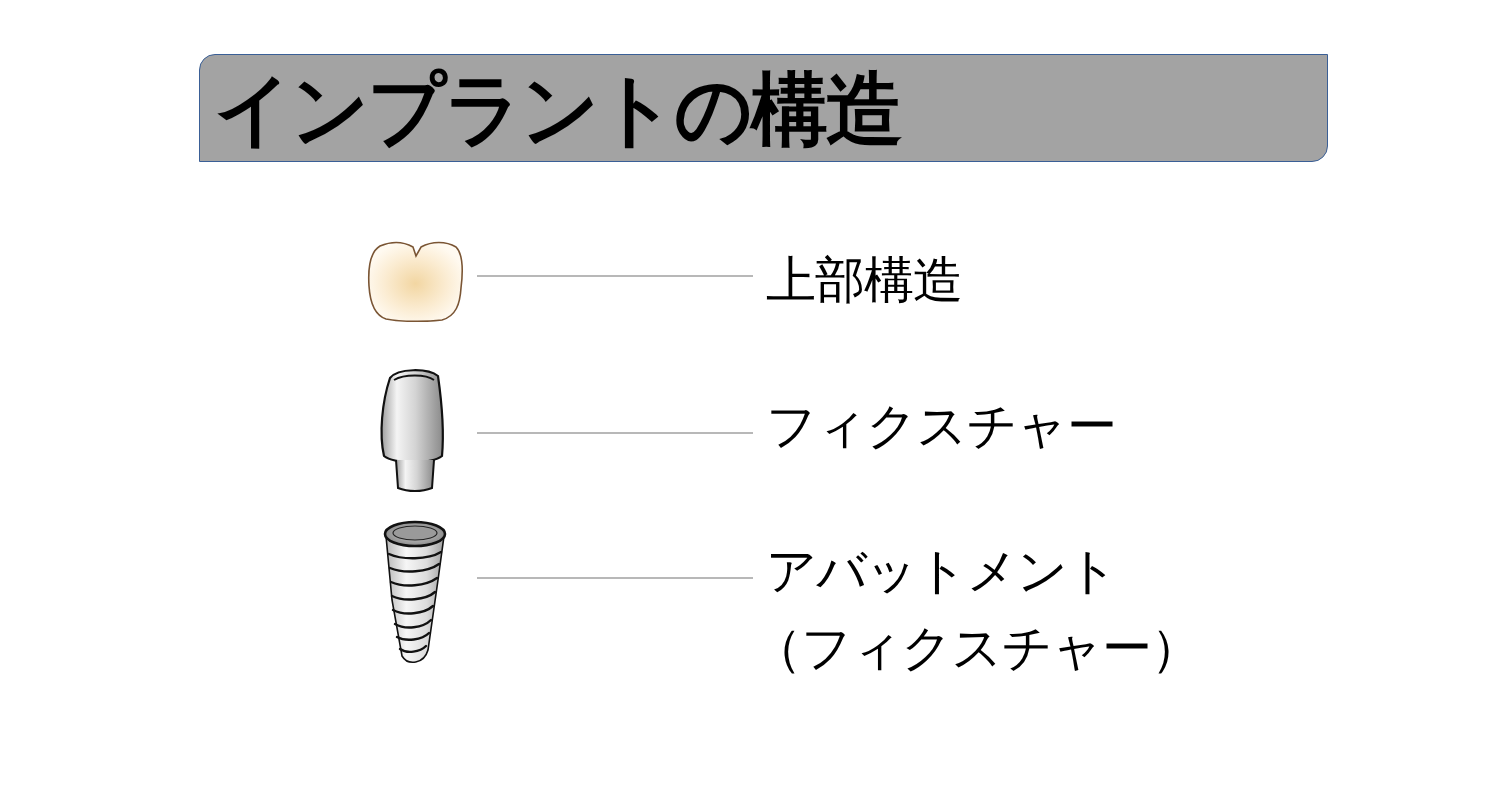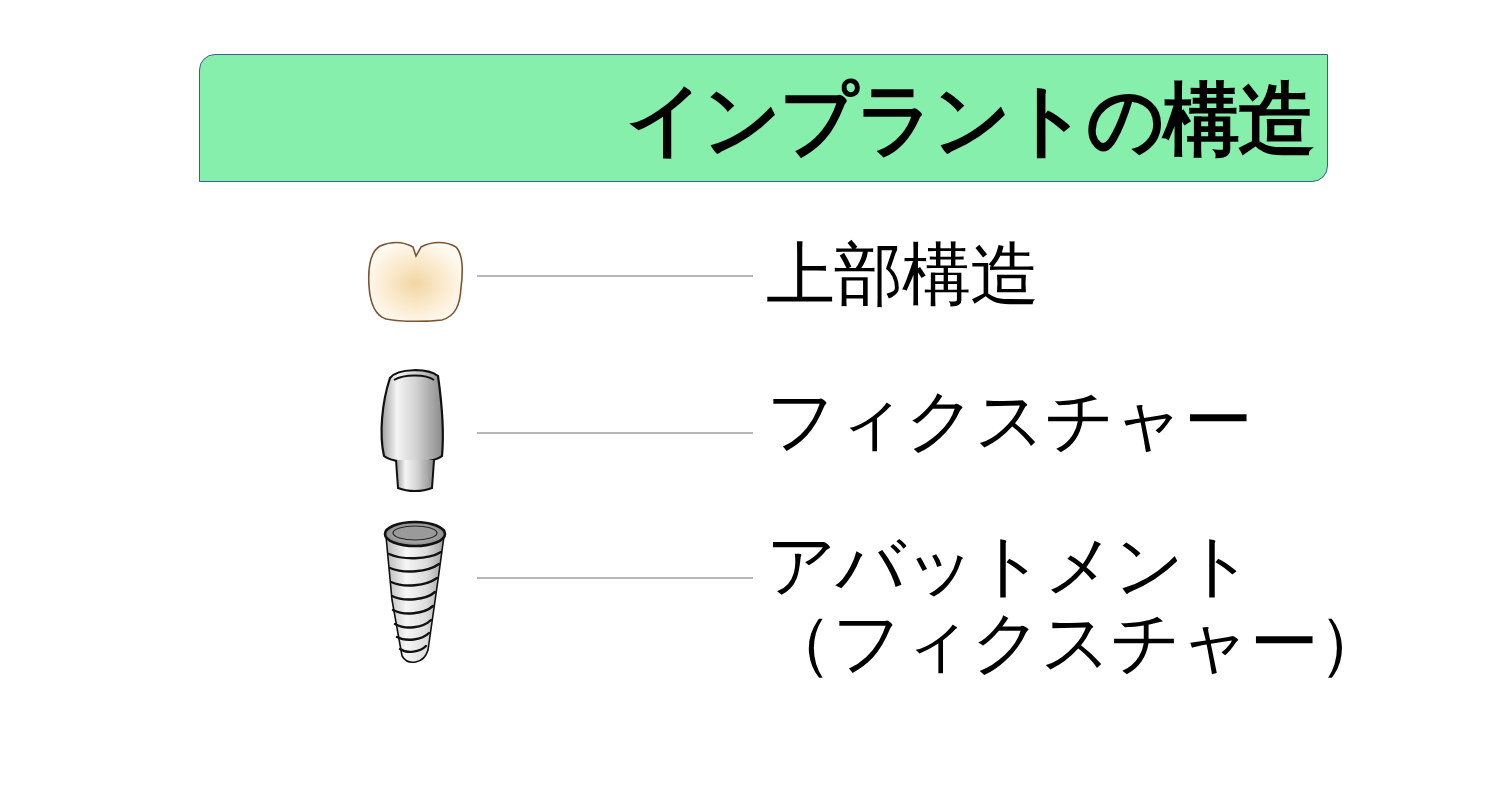--- a/index.html
+++ b/index.html
@@ -13,28 +13,28 @@
       position: relative;
       overflow: hidden;
       font-family: "DejaVu Sans", "Liberation Sans", sans-serif;
       color: #000000;
     }
     .title-box {
       position: absolute;
       left: 199px;
       top: 54px;
       width: 1129px;
-      height: 128px;
-      background: #86efac;
+      height: 108px;
+      background: #a3a3a3;
       border: 1.5px solid #3a5f96;
       border-radius: 16px 0 16px 0;
       box-sizing: border-box;
       display: flex;
       align-items: center;
-      justify-content: flex-end;
+      justify-content: flex-start;
     }
     .title-text {
       font-size: 80px;
       font-weight: bold;
       letter-spacing: -2px;
       line-height: 1;
       transform: scaleX(0.96);
       margin-top: 4px;
     }
     .part-icon {
@@ -43,25 +43,24 @@
     .connector {
       position: absolute;
       left: 477px;
       width: 276px;
       height: 2px;
       background: #b8b8b8;
     }
     .part-label {
       position: absolute;
       left: 766px;
-      font-size: 69px;
+      font-size: 50px;
       line-height: 72px;
       white-space: nowrap;
       letter-spacing: -1px;
-      font-family: Liberation Mono, monospace;
     }
   </style>
 </head>
 <body>
 
 <div class="title-box">
   <span class="title-text">インプラントの構造</span>
 </div>
 
 <div class="part-icon" style="left:366px; top:238px; width:98px; height:84px;">
@@ -127,13 +126,13 @@
       <path d="M15,117 C24,122 40,120 47,113"></path>
       <path d="M18,129 C25,134 38,132 44,126"></path>
     </g>
 
     <ellipse cx="33" cy="14" rx="30" ry="12" fill="url(#fixTop)" stroke="#111" stroke-width="2.6"></ellipse>
     <ellipse cx="33" cy="13" rx="22" ry="7" fill="#9a9a9a" stroke="#222" stroke-width="1.2"></ellipse>
   </svg>
 </div>
 <div class="connector" style="top:577px;"></div>
 <div class="part-label" style="top:535px;">アバットメント</div>
-<div class="part-label" style="top:612px; left:752px;margin-left:12px;">（フィクスチャー）</div>
+<div class="part-label" style="top:612px; left:752px;">（フィクスチャー）</div>
 
 </body></html>

